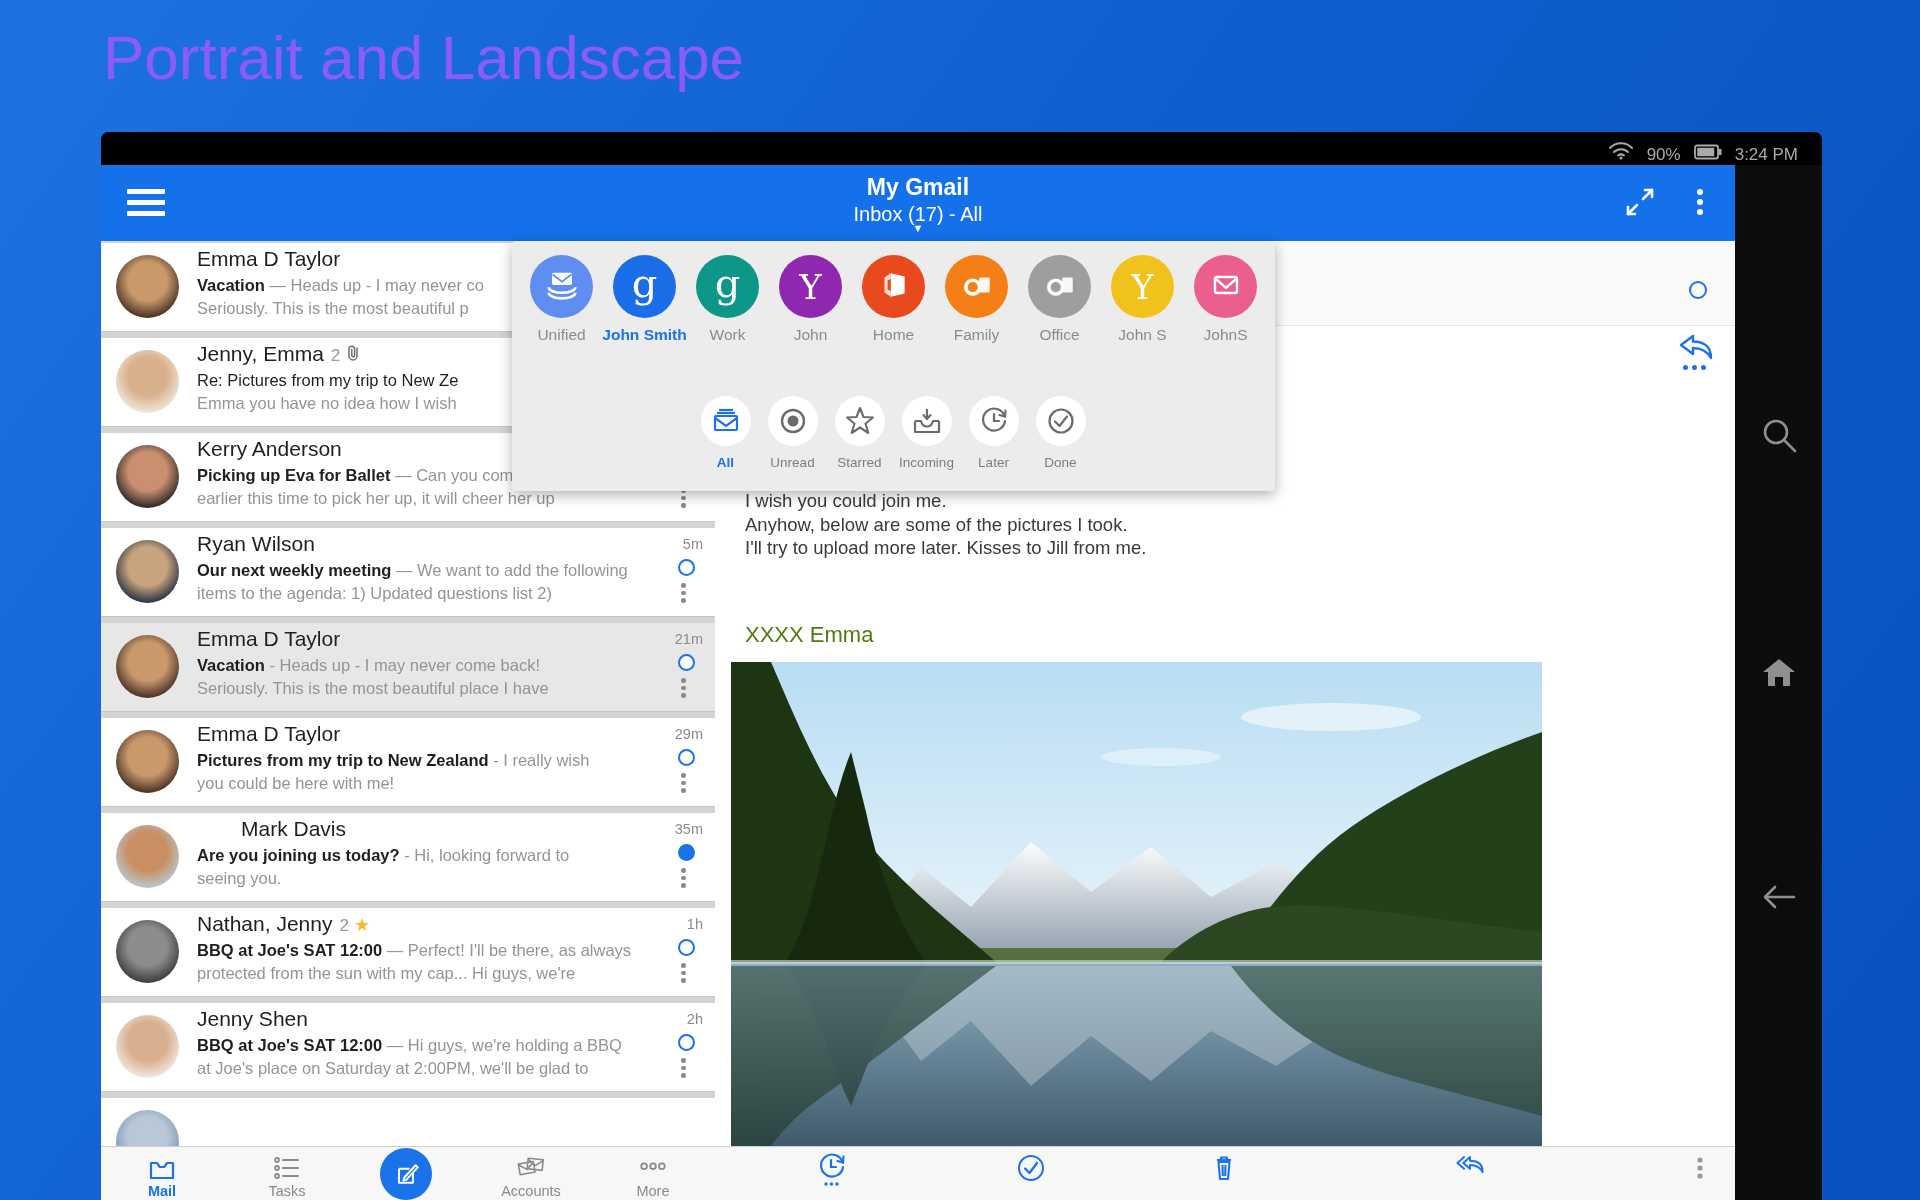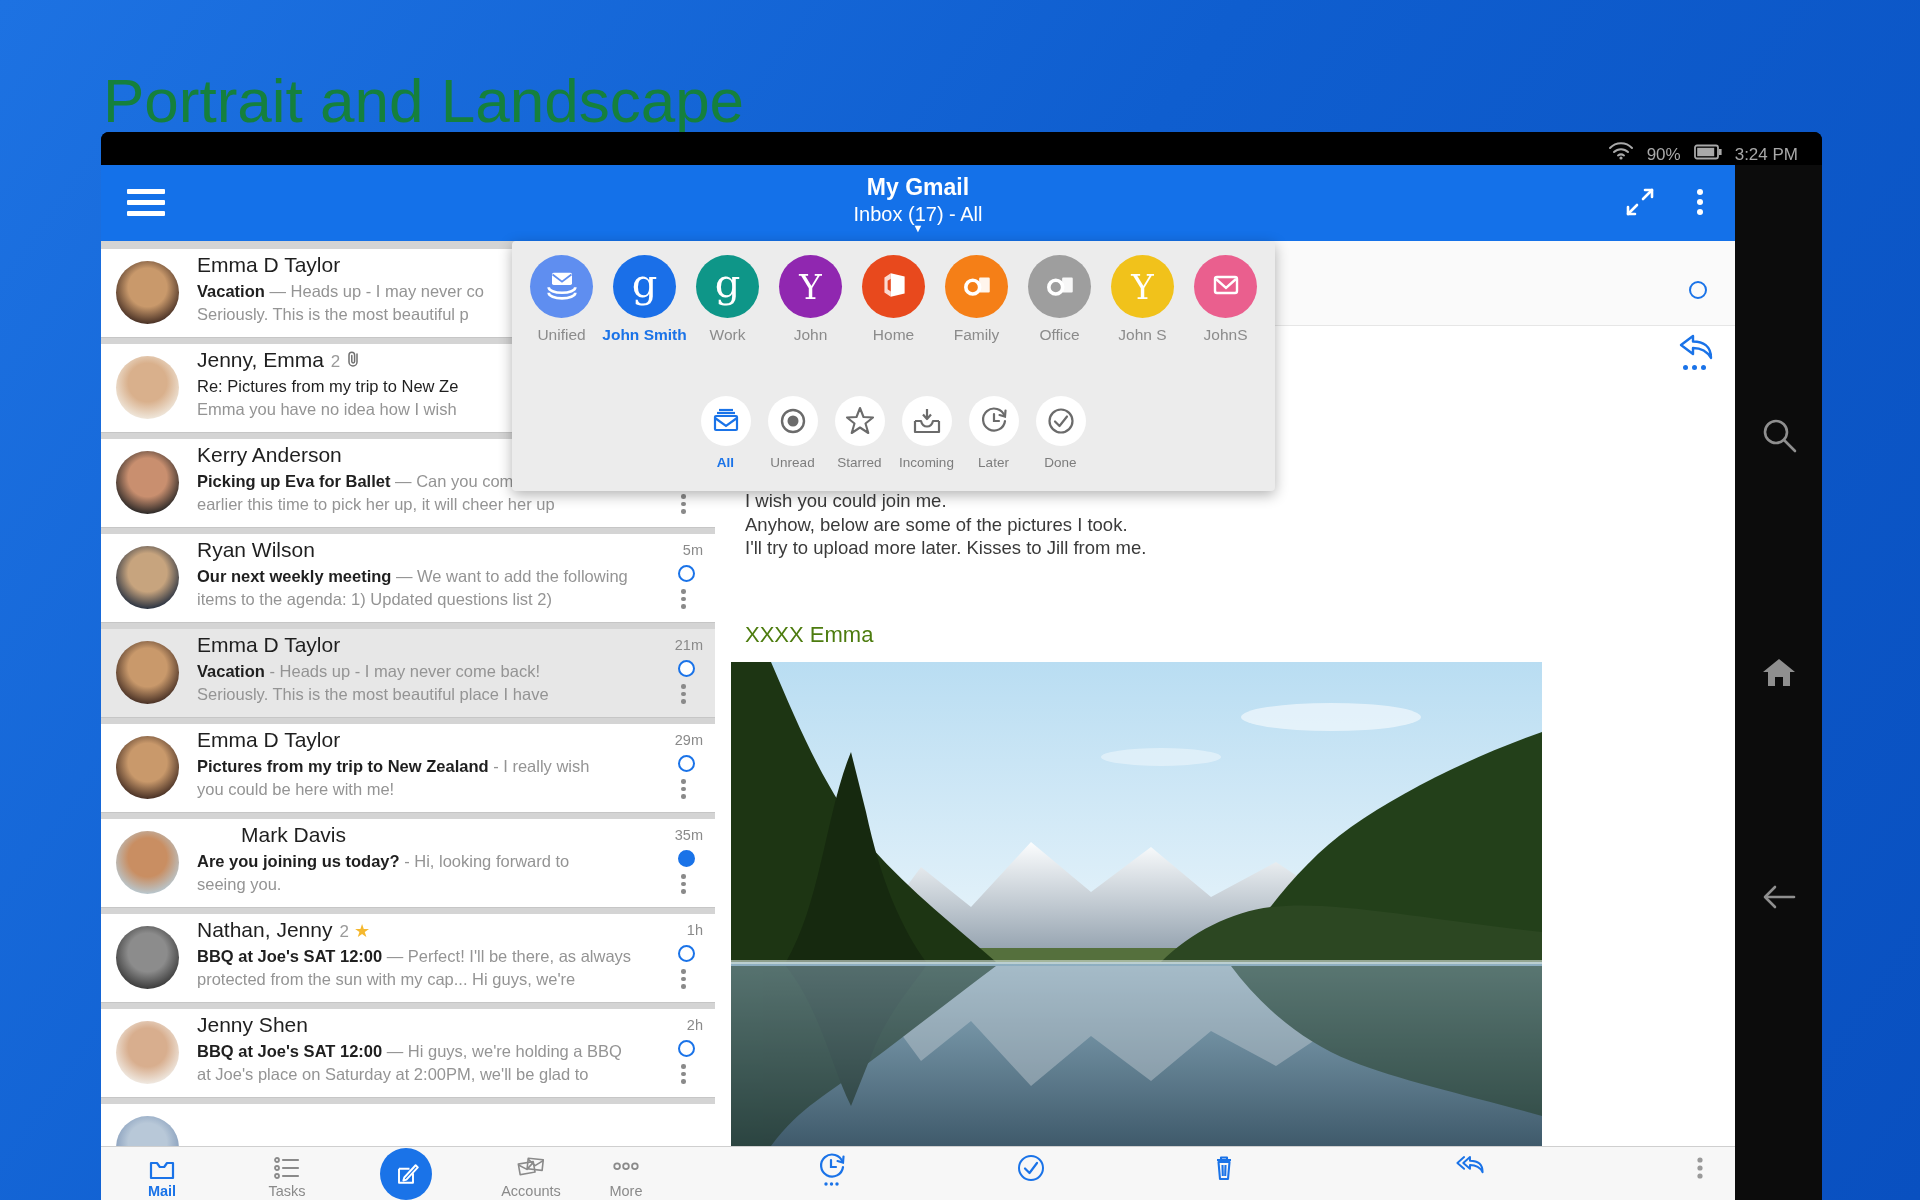--- a/index.html
+++ b/index.html
@@ -1,21 +1,21 @@
 <!DOCTYPE html>
 <html><head>
 <meta charset="utf-8">
 <style>
   html,body{margin:0;padding:0;}
   body{width:1920px;height:1200px;overflow:hidden;position:relative;
        font-family:"Liberation Sans",sans-serif;
        background:linear-gradient(125deg,#1d72e2 0%,#0f5ecf 45%,#0950c0 100%);}
   .abs{position:absolute;}
   
-  #page-title{left:103px;top:22px;color:#15803d;font-size:62px;font-weight:300;letter-spacing:0px;margin-top:43px;}
+  #page-title{left:103px;top:22px;color:#8b5cf6;font-size:62px;font-weight:300;letter-spacing:0px;}
   
   #tablet{left:101px;top:132px;width:1721px;height:1068px;background:#000;border-radius:8px 8px 0 0;overflow:hidden;}
   #statusbar{left:0;top:0;width:100%;height:33px;background:#000;}
   .sb-right{position:absolute;right:24px;top:0;height:33px;display:flex;align-items:flex-end;gap:13px;color:#a9a9a9;font-size:17px;}
   #screen{left:0;top:33px;width:1721px;height:1035px;background:#fff;}
   #rail{right:0;top:0;width:87px;height:1035px;background:#0c0c0c;}
   .rail-ic{position:absolute;left:50%;transform:translateX(-50%);width:40px;height:40px;color:#8f8f8f;}
   
   #appbar{left:0;top:0;width:1634px;height:76px;background:#1471e9;color:#fff;}
   #hamburger{left:26px;top:22px;width:38px;height:30px;display:flex;flex-direction:column;justify-content:center;gap:6px;cursor:pointer;}
@@ -152,21 +152,21 @@
             </g>
           </svg>
       </div>
       <div id="bar-overflow" class="abs vdots" style="color:#fff;">
           <i></i>
           <i></i>
           <i></i>
         </div>
     </div>
 
-    <div id="list-pane" class="abs" style="padding-top: 8px;">
+    <div id="list-pane" class="abs" style="padding-top: 2px;">
         <div class="mail-row">
           <div class="avatar" style="background: radial-gradient(circle at 50% 42%, rgb(201, 153, 107) 0px, rgb(201, 153, 107) 40%, rgb(74, 50, 38) 75%);"></div>
           <div class="m-name"><span>Emma D Taylor</span></div>
           <div class="m-line m-l1"><span class="m-subj">Vacation</span><span> — Heads up - I may never co</span></div>
           <div class="m-line m-l2">Seriously. This is the most beautiful p</div>
           <div class="m-marker"></div>
           <div class="m-dots">
             <i></i>
             <i></i>
             <i></i>
@@ -519,21 +519,21 @@
                   <polyline points="5,13 13.5,19.5 22,13"></polyline>
                 </g>
                 <g transform="rotate(6 24 16)">
                   <rect x="14" y="8" width="17" height="12"></rect>
                   <polyline points="14,9 22.5,15.5 31,9"></polyline>
                 </g>
               </g>
             </svg></div>
           <div class="tb-label">Accounts</div>
         </div>
-        <div class="tb-item" style="left: 480px;">
+        <div class="tb-item" style="left: 507px;">
           <div class="tb-ic"><svg viewBox="0 0 36 32">
               <g fill="none" stroke="#8a8a8a" stroke-width="2">
                 <circle cx="8" cy="16" r="3.2"></circle>
                 <circle cx="18" cy="16" r="3.2"></circle>
                 <circle cx="28" cy="16" r="3.2"></circle>
               </g>
             </svg></div>
           <div class="tb-label">More</div>
         </div>
         <div class="tb-item blue" style="left: 686px;">

